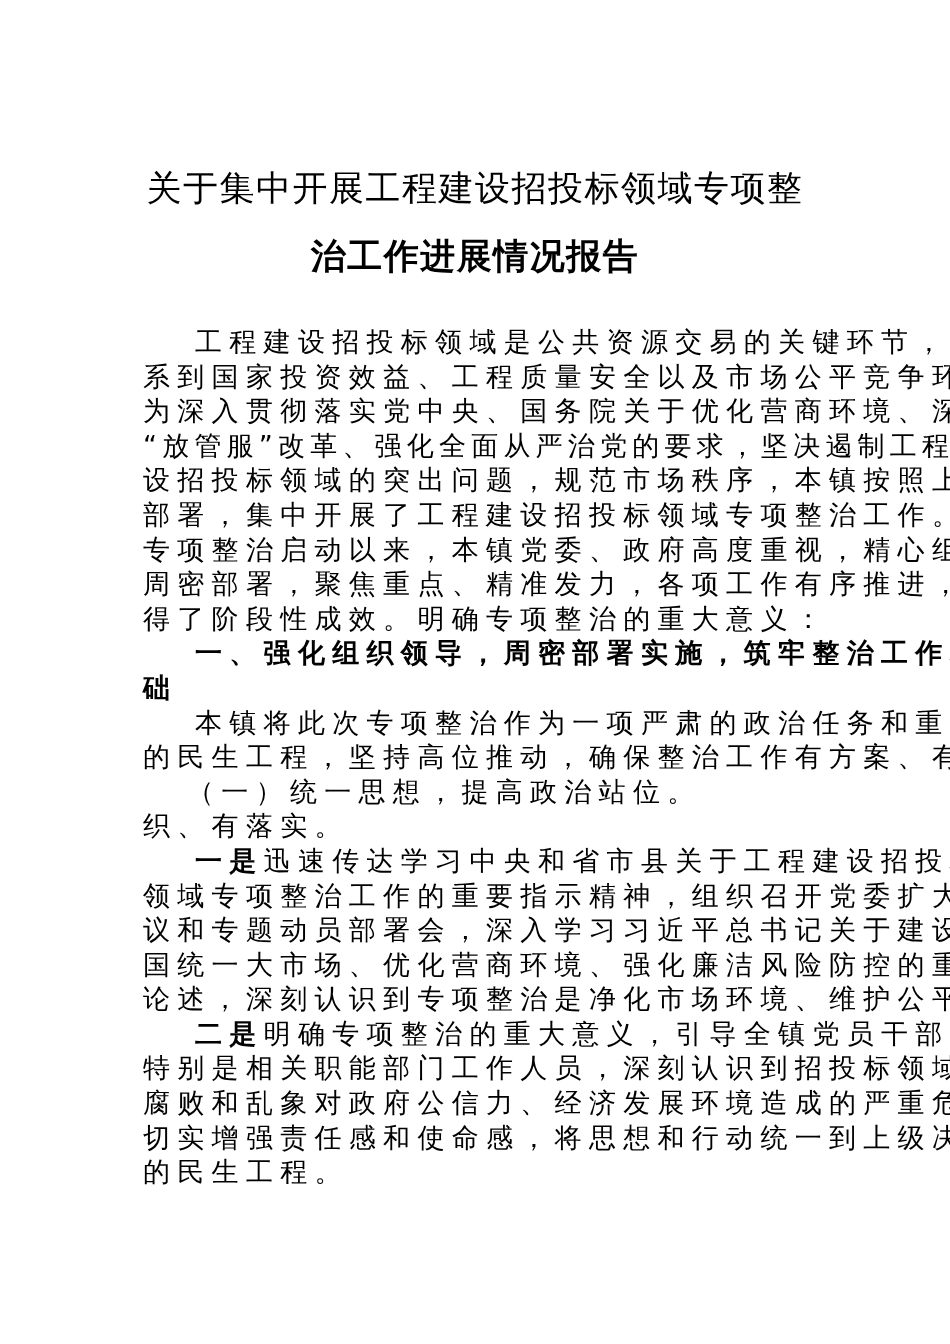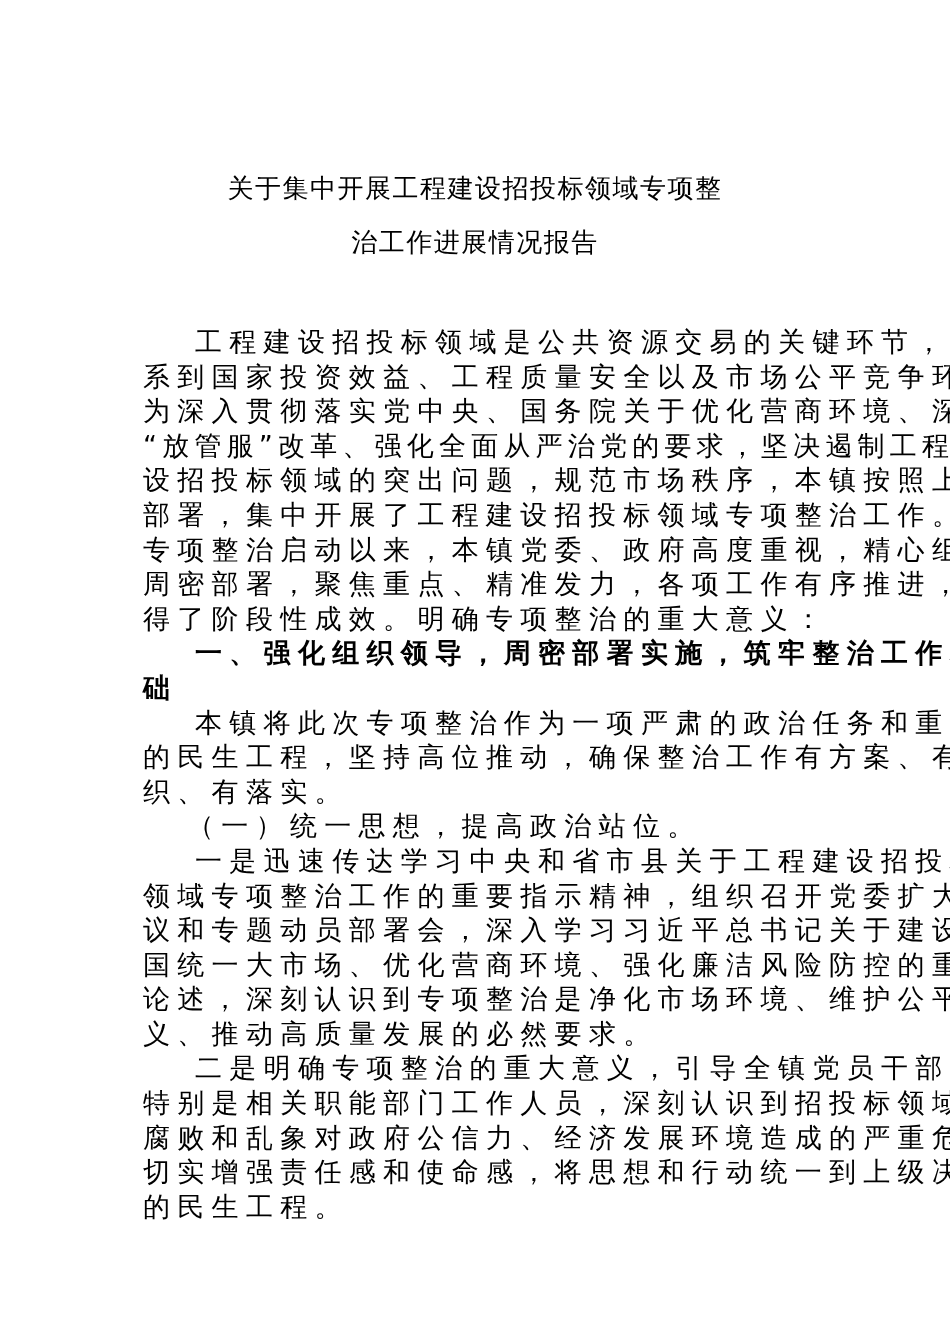--- a/index.html
+++ b/index.html
@@ -1,52 +1,51 @@
 <!DOCTYPE html>
 <html><head>
 <meta charset="utf-8">
 <style>
   html, body { margin: 0; padding: 0; background: #ffffff; }
   body { width: 950px; height: 1344px; position: relative; overflow: hidden;
          font-family: "DejaVu Sans", "Liberation Sans", sans-serif; color: #000; }
   .title { position: absolute; left: 0; width: 950px; text-align: center;
-           font-size: 26px; line-height: 40px; letter-spacing: 1.5px; white-space: nowrap; }
+           font-size: 35px; line-height: 40px; letter-spacing: 1.5px; white-space: nowrap; }
   .body { position: absolute; left: 143px; top: 325px; width: 670px; }
   .line { height: 34.6px; line-height: 34.6px; font-size: 27px; white-space: nowrap;
           letter-spacing: 7.3px; }
   .line.ind { padding-left: 52px; }
   .line.ind2 { padding-left: 44px; }
-  b { font-weight: normal; }
+  b { font-weight: bold; }
 </style>
 </head>
 <body>
 
 <div class="title" style="top:168px;">关于集中开展工程建设招投标领域专项整</div>
-<div class="title" style="top:222px;">治工作进展情况报告</div>
+<div class="title" style="top:236px;font-weight:bold;">治工作进展情况报告</div>
 
 <div class="body">
   <div class="line ind">工程建设招投标领域是公共资源交易的关键环节，关</div>
   <div class="line">系到国家投资效益、工程质量安全以及市场公平竞争环境</div>
   <div class="line">为深入贯彻落实党中央、国务院关于优化营商环境、深化</div>
   <div class="line" style="letter-spacing:5.2px">“放管服”改革、强化全面从严治党的要求，坚决遏制工程建</div>
   <div class="line">设招投标领域的突出问题，规范市场秩序，本镇按照上级</div>
   <div class="line">部署，集中开展了工程建设招投标领域专项整治工作。自</div>
   <div class="line">专项整治启动以来，本镇党委、政府高度重视，精心组织</div>
   <div class="line">周密部署，聚焦重点、精准发力，各项工作有序推进，取</div>
   <div class="line">得了阶段性成效。明确专项整治的重大意义：</div>
   <div class="line ind" style="font-weight:bold;">一、强化组织领导，周密部署实施，筑牢整治工作基</div>
   <div class="line" style="font-weight:bold;">础</div>
   <div class="line ind">本镇将此次专项整治作为一项严肃的政治任务和重要</div>
   <div class="line">的民生工程，坚持高位推动，确保整治工作有方案、有组</div>
+  <div class="line ind2">（一）统一思想，提高政治站位。</div>
   <div class="line">织、有落实。</div>
-  <div class="line ind2">（一）统一思想，提高政治站位。</div>
   <div class="line ind"><b>一是</b><span>迅速传达学习中央和省市县关于工程建设招投标</span></div>
   <div class="line">领域专项整治工作的重要指示精神，组织召开党委扩大会</div>
   <div class="line">议和专题动员部署会，深入学习习近平总书记关于建设全</div>
   <div class="line">国统一大市场、优化营商环境、强化廉洁风险防控的重要</div>
   <div class="line">论述，深刻认识到专项整治是净化市场环境、维护公平正</div>
-  <div class="line">义、推动高质量发展的必然要求。</div>
   <div class="line ind"><b>二是</b><span>明确专项整治的重大意义，引导全镇党员干部，</span></div>
   <div class="line">特别是相关职能部门工作人员，深刻认识到招投标领域的</div>
   <div class="line">腐败和乱象对政府公信力、经济发展环境造成的严重危害</div>
   <div class="line">切实增强责任感和使命感，将思想和行动统一到上级决策</div>
   <div class="line">的民生工程。</div>
 </div>
 
 </body></html>

